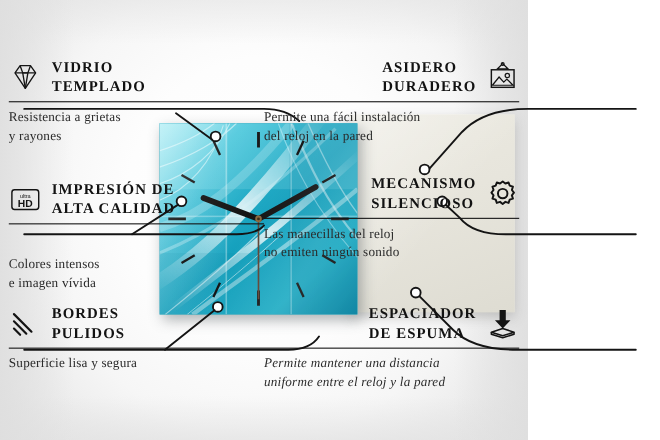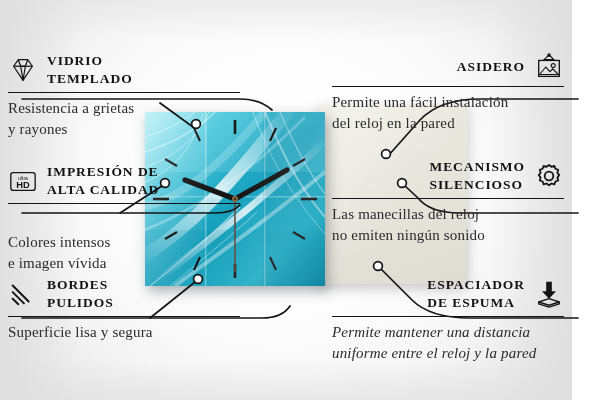--- a/index.html
+++ b/index.html
@@ -2,21 +2,21 @@
 <html><head>
 <meta charset="utf-8">
 <style>
   html,body{margin:0;padding:0;}
   body{
     width:600px;height:400px;overflow:hidden;
     font-family:"Liberation Serif", serif;
     background:#ffffff;
   }
   #stage{
-    position:relative;width:572px;height:400px;
+    position:relative;width:480px;height:400px;
     background:
       radial-gradient(ellipse 62% 78% at 50% 46%, #ffffff 0%, #fdfdfd 42%, #f6f6f6 68%, #ececec 86%, #e6e6e6 100%);
   }
   
   #stage:before{
     content:"";position:absolute;inset:0;pointer-events:none;
     background:
       linear-gradient(to right, rgba(222,222,222,.85) 0%, rgba(235,235,235,0) 14%, rgba(235,235,235,0) 86%, rgba(222,222,222,.85) 100%),
       linear-gradient(to bottom, rgba(228,228,228,.6) 0%, rgba(235,235,235,0) 10%, rgba(235,235,235,0) 90%, rgba(226,226,226,.7) 100%);
   }
@@ -41,21 +41,21 @@
     line-height:1.32;
     color:#121212;
     text-transform:uppercase;
   }
   .feat .rule{
     border:0;border-top:1.3px solid #151515;
     margin:4px 0 5px 0;width:100%;
   }
   .feat .desc{
     font-family:"Liberation Serif", serif;
-    font-size:15px;
+    font-size:12px;
     line-height:1.42;
     color:#2a2a2a;
     letter-spacing:.18px;
   }
   .ico{width:30px;height:30px;flex:0 0 30px;display:block;}
 
   
   #backpanel{
     position:absolute;left:318px;top:104px;width:150px;height:180px;
     background:linear-gradient(160deg,#eceae1 0%,#e7e5dc 45%,#dedcd2 100%);
@@ -259,20 +259,21 @@
     <div class="head">
       <svg class="ico" viewBox="0 0 32 32">
         <path d="M16 3 L11 8 H21 Z" fill="none" stroke="#141414" stroke-width="1.2"></path>
         <circle cx="16" cy="3.4" r="1.4" fill="none" stroke="#141414" stroke-width="1.1"></circle>
         <rect x="5" y="9" width="22" height="17" fill="none" stroke="#141414" stroke-width="1.4"></rect>
         <circle cx="20.5" cy="14.5" r="2.1" fill="none" stroke="#141414" stroke-width="1.2"></circle>
         <path d="M6 24 L12.5 16 L17 21 L20 18 L26 24 Z" fill="none" stroke="#141414" stroke-width="1.2"></path>
       </svg>
       <div class="title">
         <div>ASIDERO</div>
+        <div>DURADERO</div>
       </div>
     </div>
     <hr class="rule">
     <div class="desc">
       <div style="white-space:pre-line;">Permite una fácil instalación
 del reloj en la pared</div>
     </div>
   </div>
 
   <div class="feat right" style="top:158px;">

